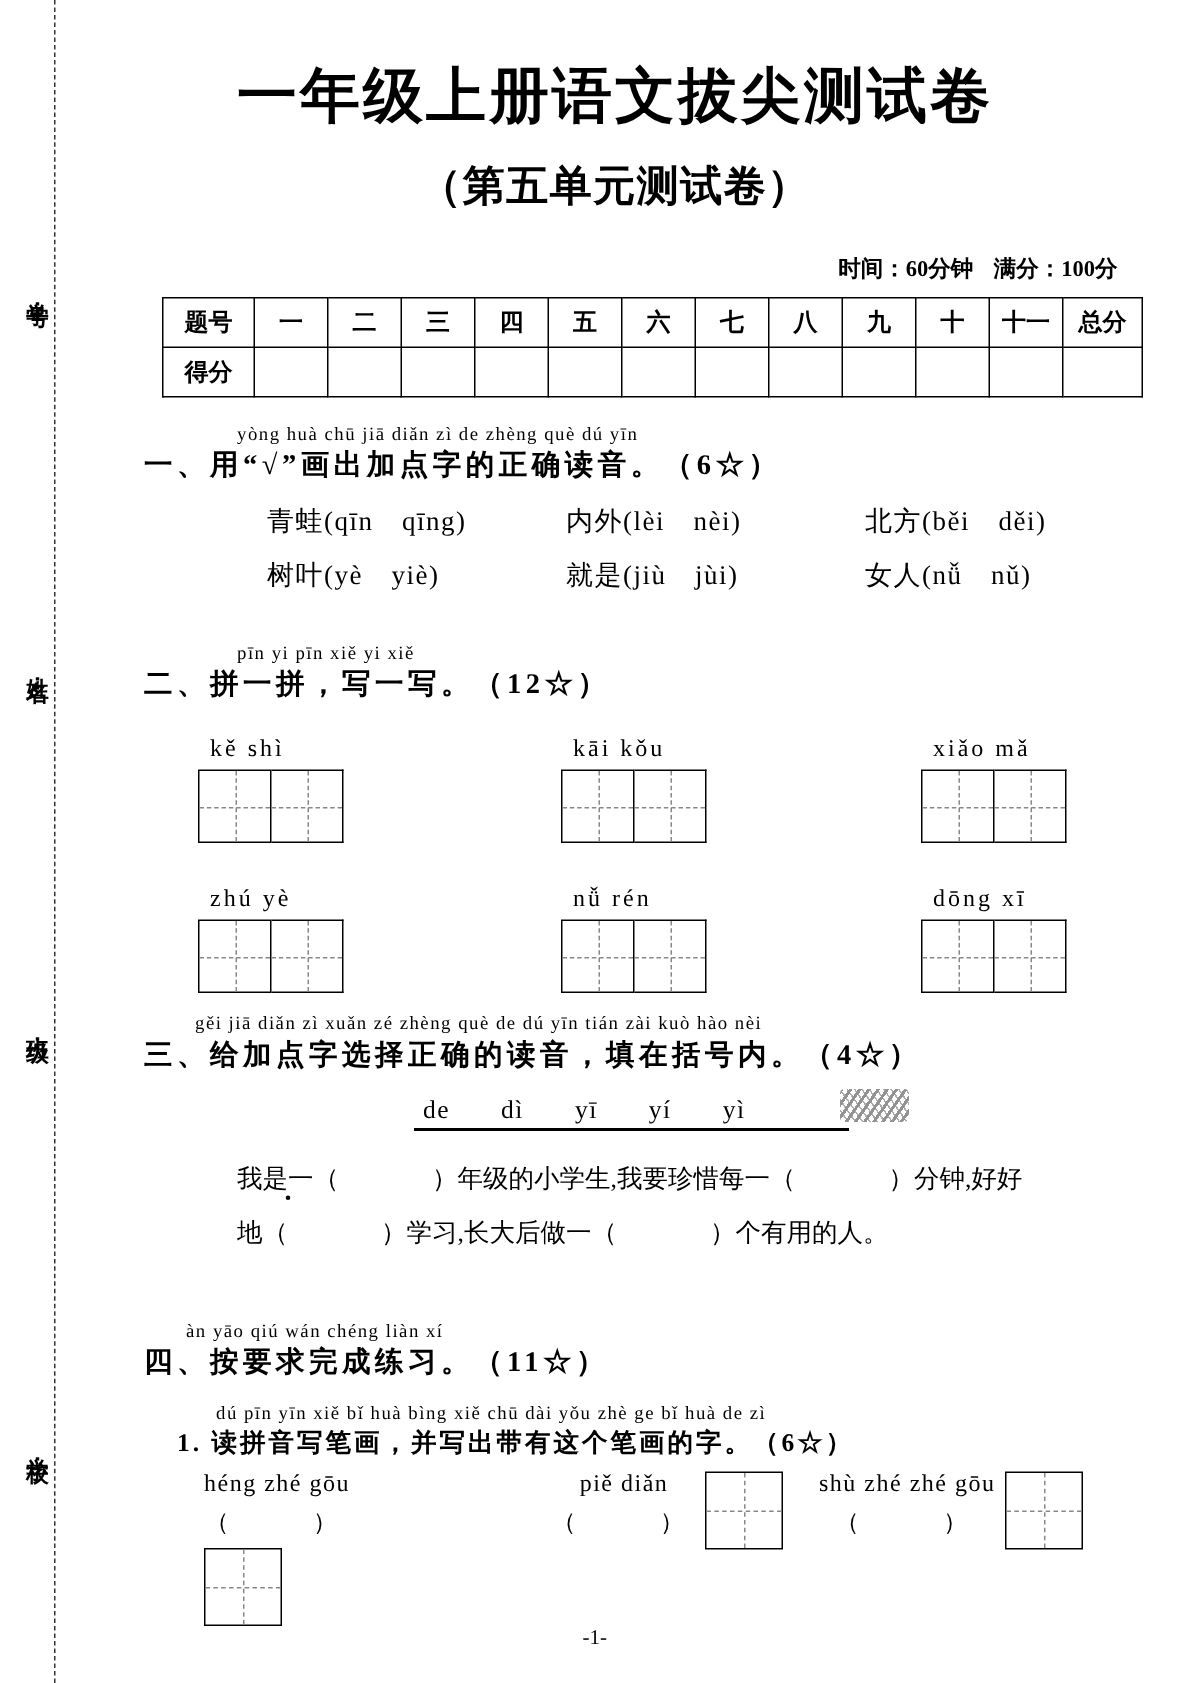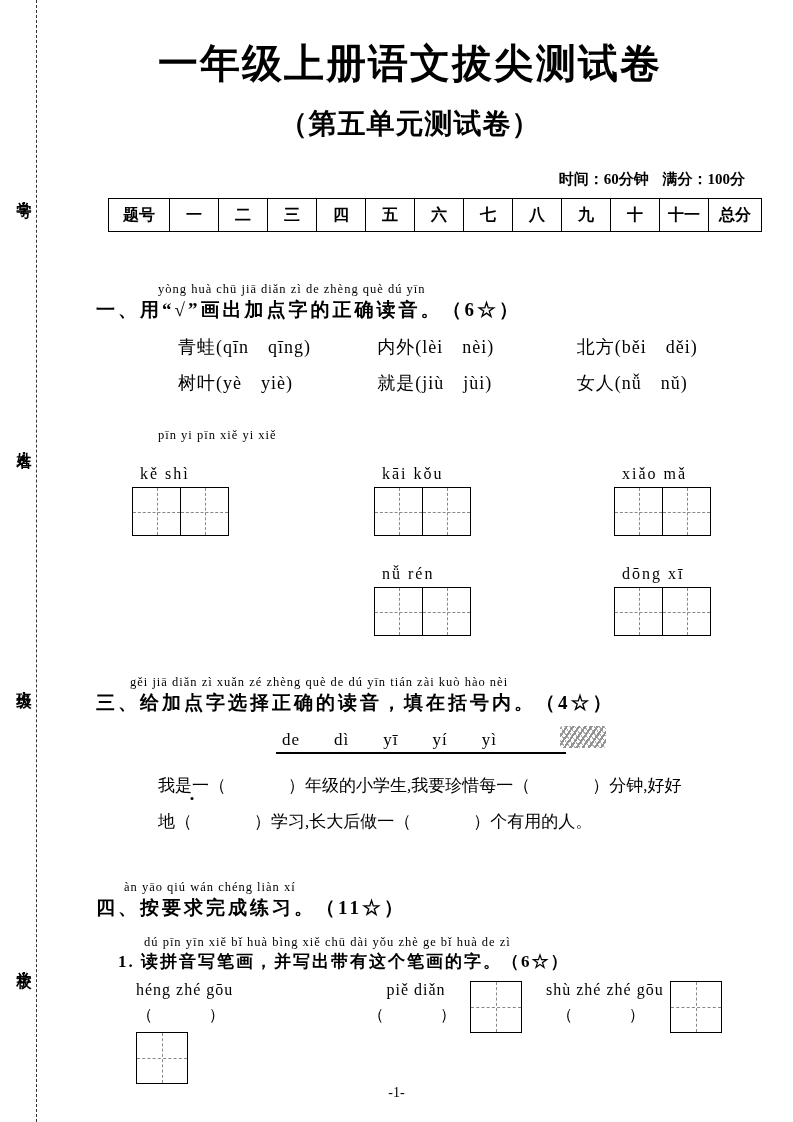--- a/index.html
+++ b/index.html
@@ -251,20 +251,35 @@
       <td>四</td>
       <td>五</td>
       <td>六</td>
       <td>七</td>
       <td>八</td>
       <td>九</td>
       <td>十</td>
       <td>十一</td>
       <td class="total">总分</td>
     </tr>
+    <tr>
+      <td class="head">得分</td>
+      <td></td>
+      <td></td>
+      <td></td>
+      <td></td>
+      <td></td>
+      <td></td>
+      <td></td>
+      <td></td>
+      <td></td>
+      <td></td>
+      <td></td>
+      <td class="total"></td>
+    </tr>
   </tbody>
     </table>
 
   <div class="abs" id="sec1">
     <div class="pinyin-line">yòng                    huà chū  jiā  diǎn  zì   de  zhèng què dú  yīn</div>
     <div class="q-title">一、用“√”画出加点字的正确读音。（6☆）</div>
 
     <div class="s1-row">
       <div class="item">
         <span>青蛙</span><span>(qīn　qīng)</span>
@@ -285,20 +300,21 @@
         <span>就是</span><span>(jiù　jùi)</span>
       </div>
       <div class="item">
         <span>女人</span><span>(nǚ　nǔ)</span>
       </div>
     </div>
   </div>
 
   <div class="abs" id="sec2">
     <div class="pinyin-line">pīn  yi  pīn    xiě  yi  xiě</div>
+    <div class="q-title">二、拼一拼，写一写。（12☆）</div>
 
     <div class="grid-row" style="margin-top:22px;">
       <div class="cell-group" style="left:36px;">
         <div class="cg-label">kě  shì</div>
         <div class="tian">
           <div class="sq"></div>
           <div class="sq"></div>
         </div>
       </div>
       <div class="cell-group" style="left:278px;">
@@ -311,20 +327,27 @@
       <div class="cell-group" style="left:518px;">
         <div class="cg-label">xiǎo  mǎ</div>
         <div class="tian">
           <div class="sq"></div>
           <div class="sq"></div>
         </div>
       </div>
     </div>
 
     <div class="grid-row">
+      <div class="cell-group" style="left:36px;">
+        <div class="cg-label">zhú   yè</div>
+        <div class="tian">
+          <div class="sq"></div>
+          <div class="sq"></div>
+        </div>
+      </div>
       <div class="cell-group" style="left:278px;">
         <div class="cg-label">nǚ  rén</div>
         <div class="tian">
           <div class="sq"></div>
           <div class="sq"></div>
         </div>
       </div>
       <div class="cell-group" style="left:518px;">
         <div class="cg-label">dōng  xī</div>
         <div class="tian">

